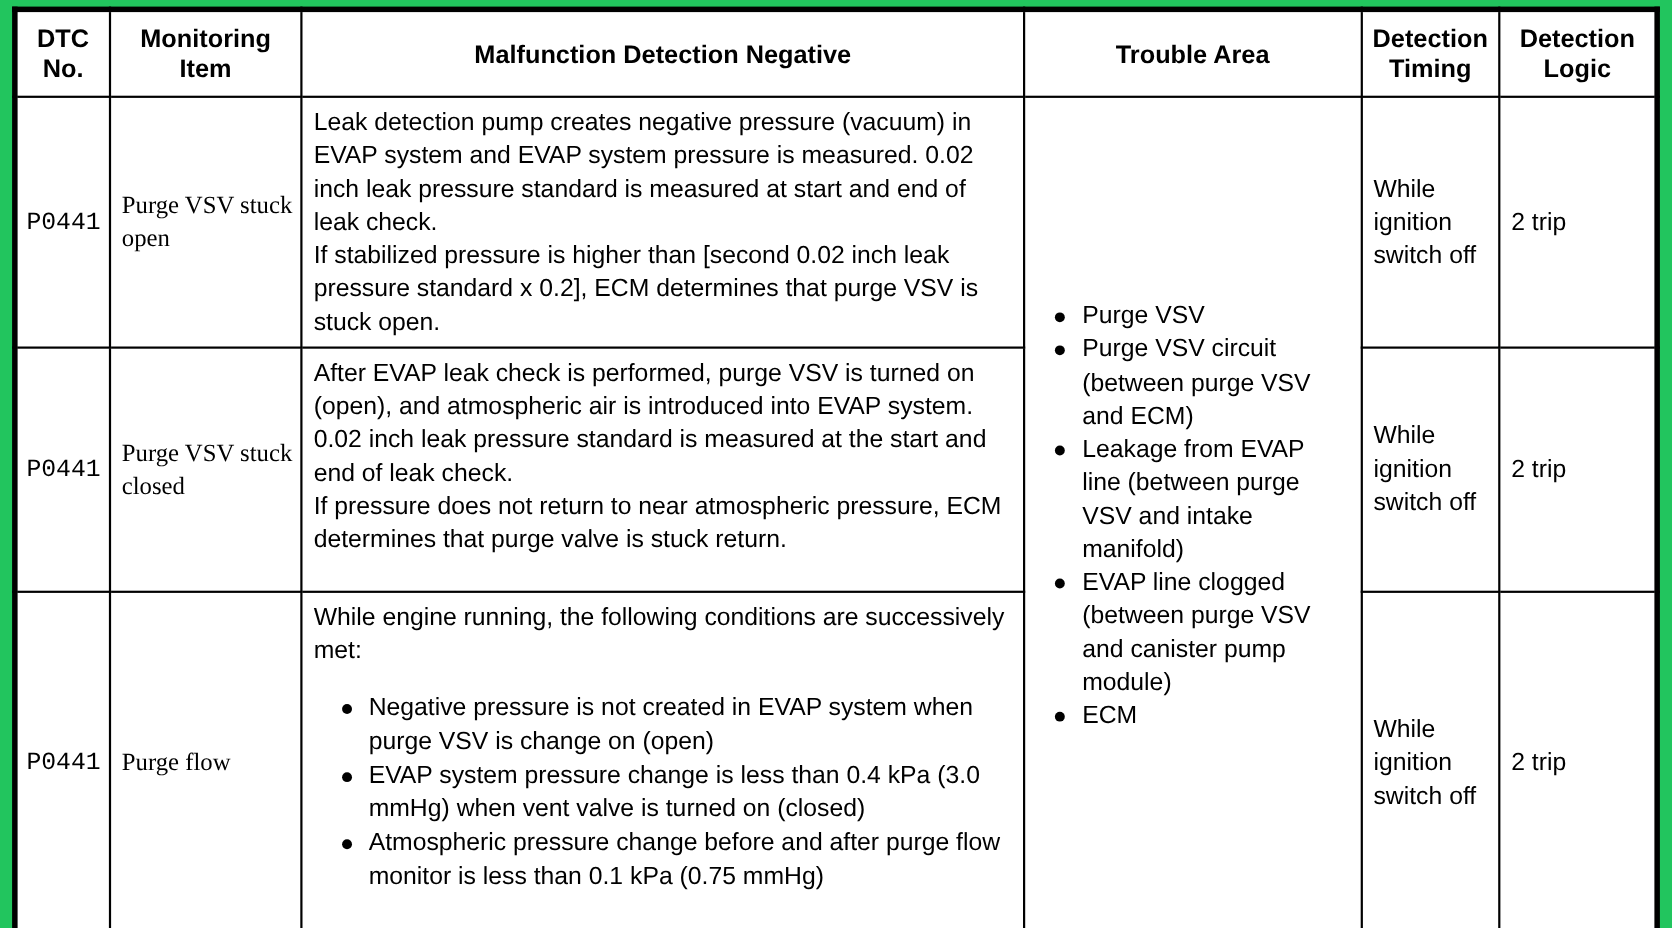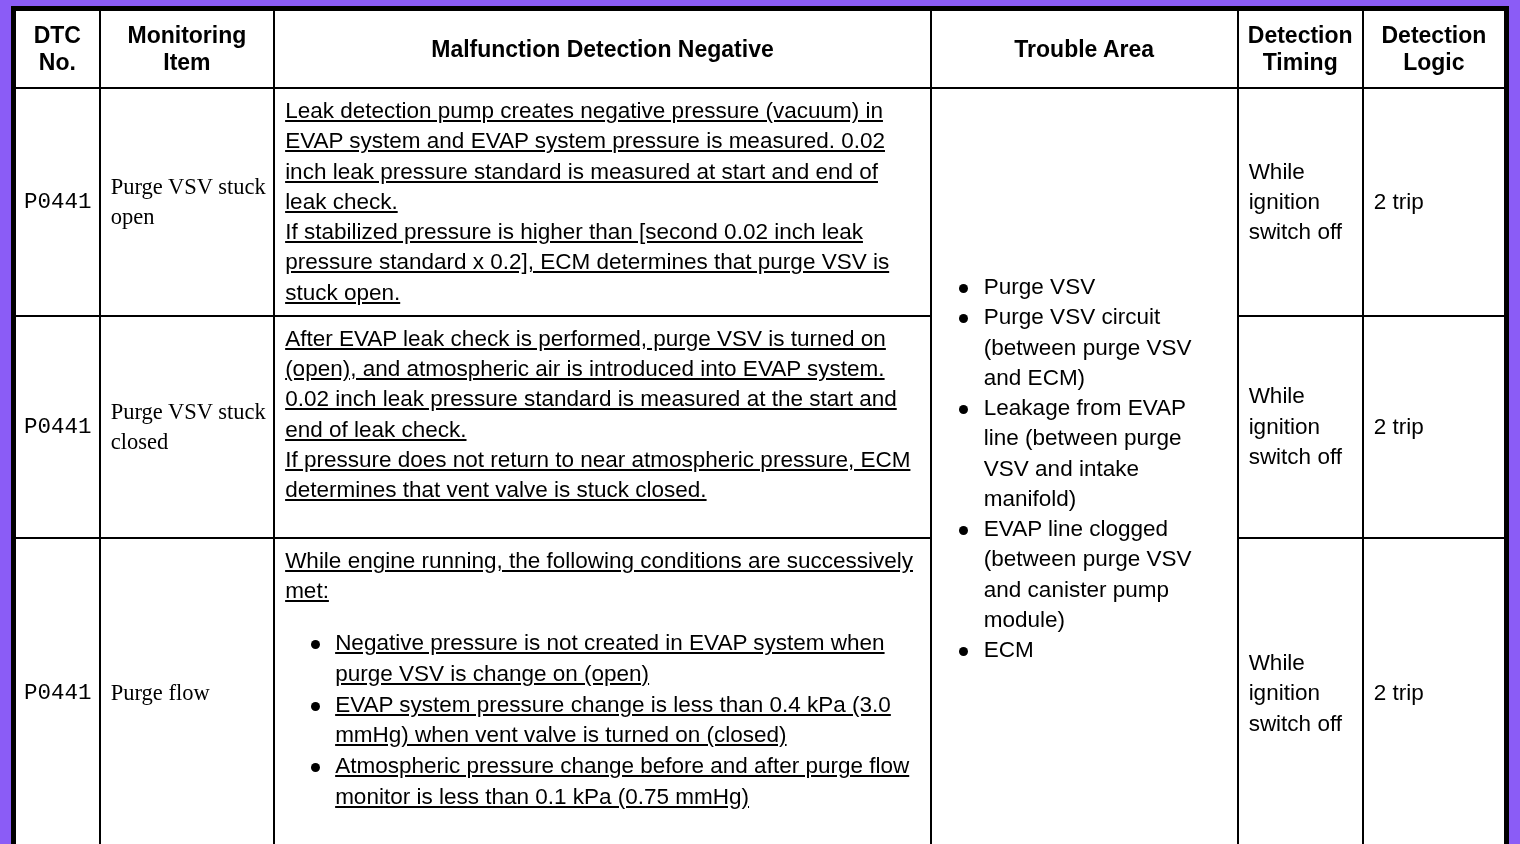--- a/index.html
+++ b/index.html
@@ -9,21 +9,21 @@
     background: #ffffff;
   }
   body {
     font-family: "Liberation Sans", sans-serif;
     color: #000000;
   }
   #page {
     position: relative;
     width: 1520px;
     height: 844px;
-    background: #8b5cf6;
+    background: #22c55e;
     overflow: hidden;
   }
 
   table.dtc-table {
     position: absolute;
     left: 11px;
     top: 6px;
     width: 1498px;
     height: 828px;
     border-collapse: collapse;
@@ -82,21 +82,20 @@
   }
   td.cell-monitor {
     vertical-align: middle;
     text-align: left;
     padding-left: 10px;
     font-family: Liberation Serif, serif;
   }
   td.cell-cond {
     vertical-align: top;
     padding: 7px 6px 7px 10px;
-    text-decoration: underline;
   }
   td.cell-trouble {
     vertical-align: middle;
     padding: 6px 6px 6px 8px;
   }
   td.cell-timing {
     vertical-align: middle;
     padding-left: 10px;
   }
   td.cell-logic {
@@ -211,21 +210,21 @@
 
         <td class="cell-timing">While ignition switch off</td>
         <td class="cell-logic">2 trip</td>
       </tr>
 
       <tr style="height:222px;">
         <td class="cell-dtc">P0441</td>
         <td class="cell-monitor">Purge VSV stuck closed</td>
         <td class="cell-cond">
           <p class="para">After EVAP leak check is performed, purge VSV is turned on (open), and atmospheric air is introduced into EVAP system. 0.02 inch leak pressure standard is measured at the start and end of leak check.</p>
-          <p class="para">If pressure does not return to near atmospheric pressure, ECM determines that vent valve is stuck closed.</p>
+          <p class="para">If pressure does not return to near atmospheric pressure, ECM determines that purge valve is stuck return.</p>
         </td>
         <td class="cell-timing">While ignition switch off</td>
         <td class="cell-logic">2 trip</td>
       </tr>
 
       <tr style="height:313px;">
         <td class="cell-dtc">P0441</td>
         <td class="cell-monitor">Purge flow</td>
         <td class="cell-cond">
           <p class="para">While engine running, the following conditions are successively met:</p>

